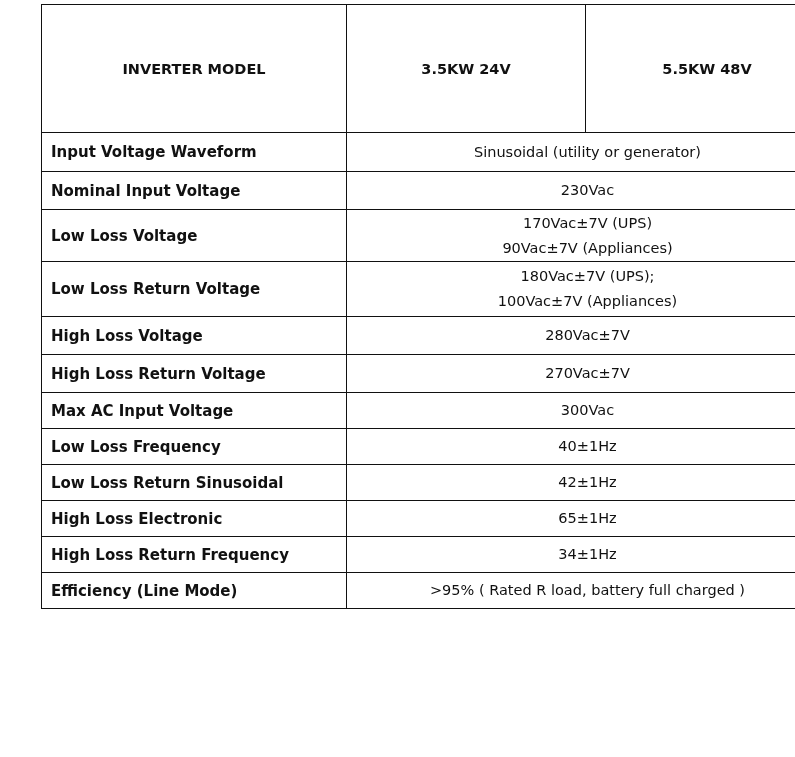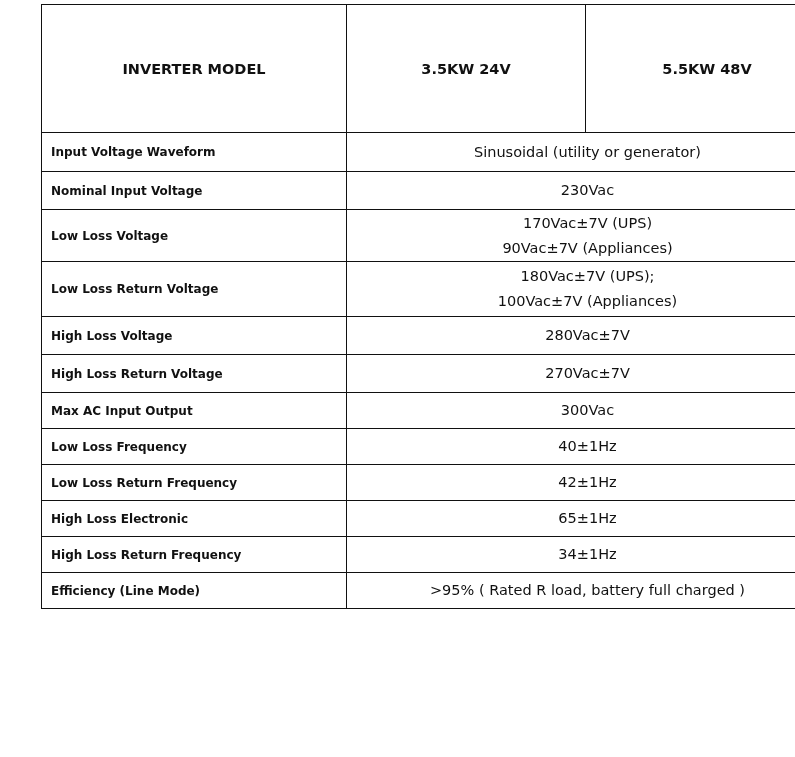--- a/index.html
+++ b/index.html
@@ -3,21 +3,21 @@
 <meta charset="utf-8">
 <style>
   html, body { margin:0; padding:0; background:#ffffff; }
   body { width:795px; height:757px; position:relative; overflow:hidden; font-family:"DejaVu Sans", sans-serif; color:#111; }
   table.spec { position:absolute; left:5px; top:4px; border-collapse:collapse; table-layout:fixed; width:788px;margin-left:36px; }
   table.spec td { border:1.5px solid #111; padding:0; vertical-align:middle; }
   .col-label { width:305px; }
   .col-a { width:239px; }
   .col-b { width:243px; }
   .hdr { height:127px; text-align:center; font-weight:bold; font-size:14.5px; }
-  .lbl { font-weight:bold; font-size:12px; padding-left:9px !important; text-align:left; }
+  .lbl { font-weight:bold; font-size:15px; padding-left:9px !important; text-align:left; }
   .val { text-align:center; font-size:14.5px; line-height:25px; }
   .val .line { display:block; }
 </style>
 </head>
 <body>
 
 <table class="spec">
   <colgroup>
     <col class="col-label">
       <col class="col-a">
@@ -61,33 +61,33 @@
           <span class="line">280Vac±7V</span>
         </td>
       </tr>
       <tr style="height: 38px;">
         <td class="lbl">High Loss Return Voltage</td>
         <td class="val" colspan="2">
           <span class="line">270Vac±7V</span>
         </td>
       </tr>
       <tr style="height: 36px;">
-        <td class="lbl">Max AC Input Output</td>
+        <td class="lbl">Max AC Input Voltage</td>
         <td class="val" colspan="2">
           <span class="line">300Vac</span>
         </td>
       </tr>
       <tr style="height: 36px;">
         <td class="lbl">Low Loss Frequency</td>
         <td class="val" colspan="2">
           <span class="line">40±1Hz</span>
         </td>
       </tr>
       <tr style="height: 36px;">
-        <td class="lbl">Low Loss Return Frequency</td>
+        <td class="lbl">Low Loss Return Sinusoidal</td>
         <td class="val" colspan="2">
           <span class="line">42±1Hz</span>
         </td>
       </tr>
       <tr style="height: 36px;">
         <td class="lbl">High Loss Electronic</td>
         <td class="val" colspan="2">
           <span class="line">65±1Hz</span>
         </td>
       </tr>

